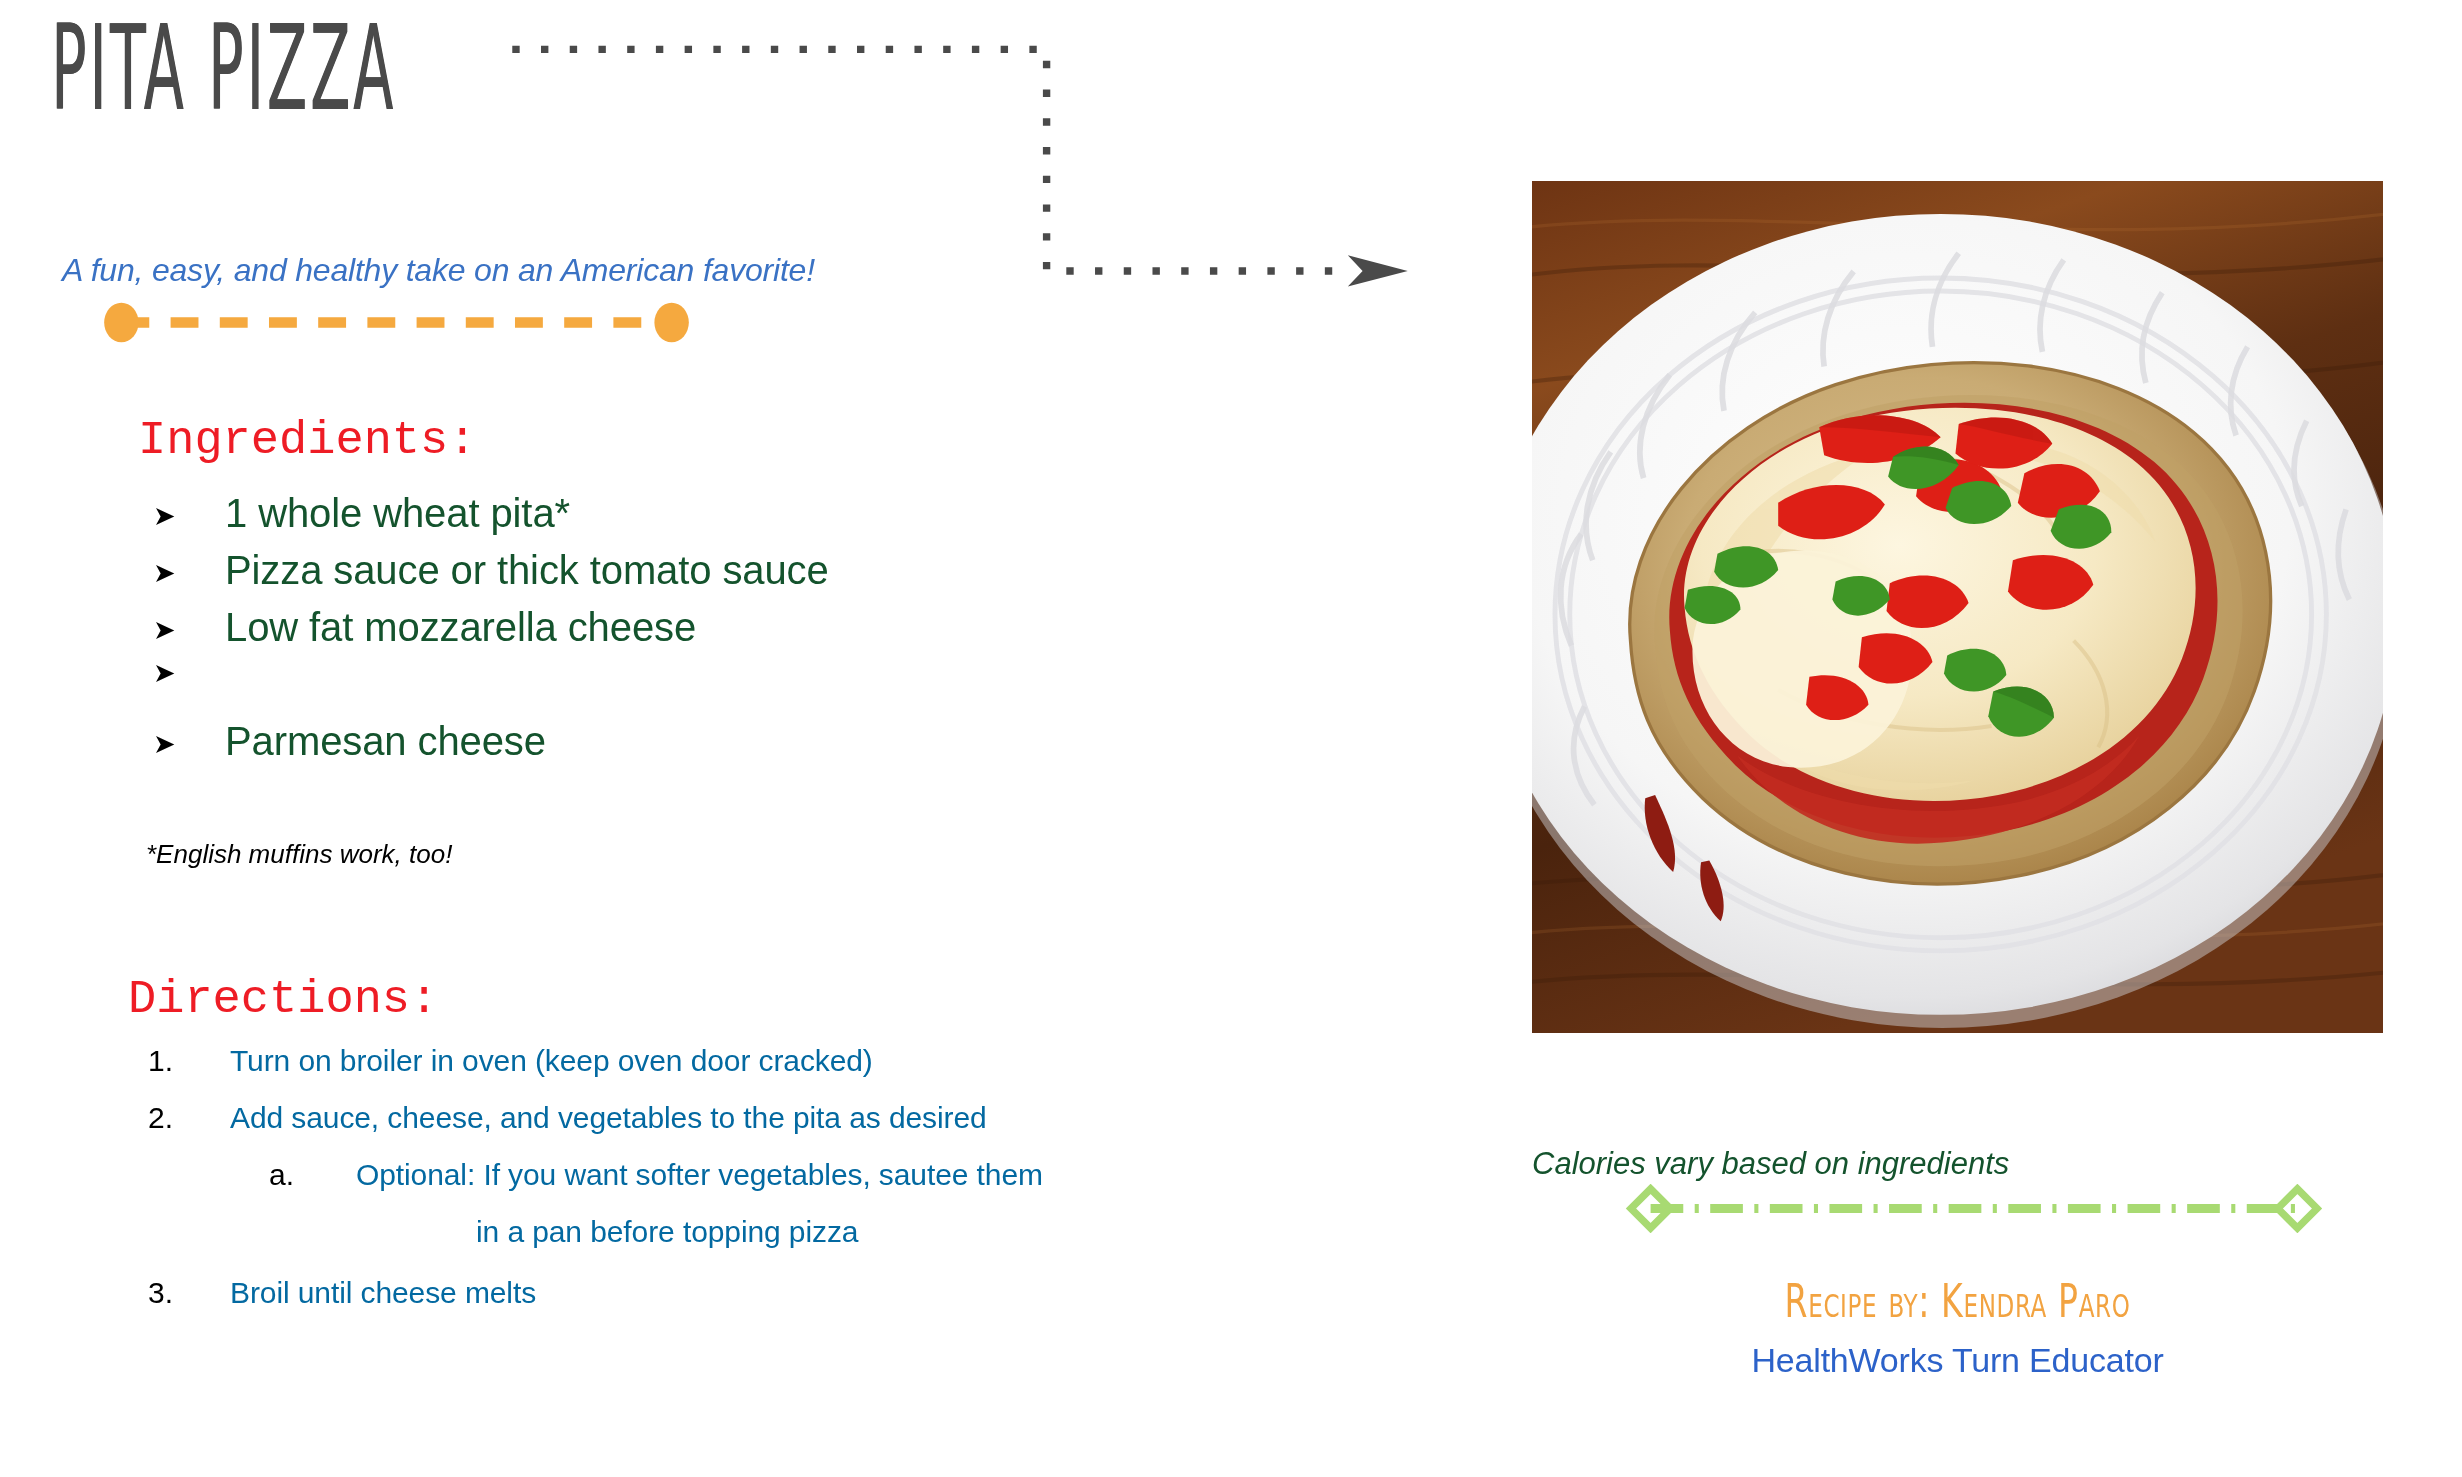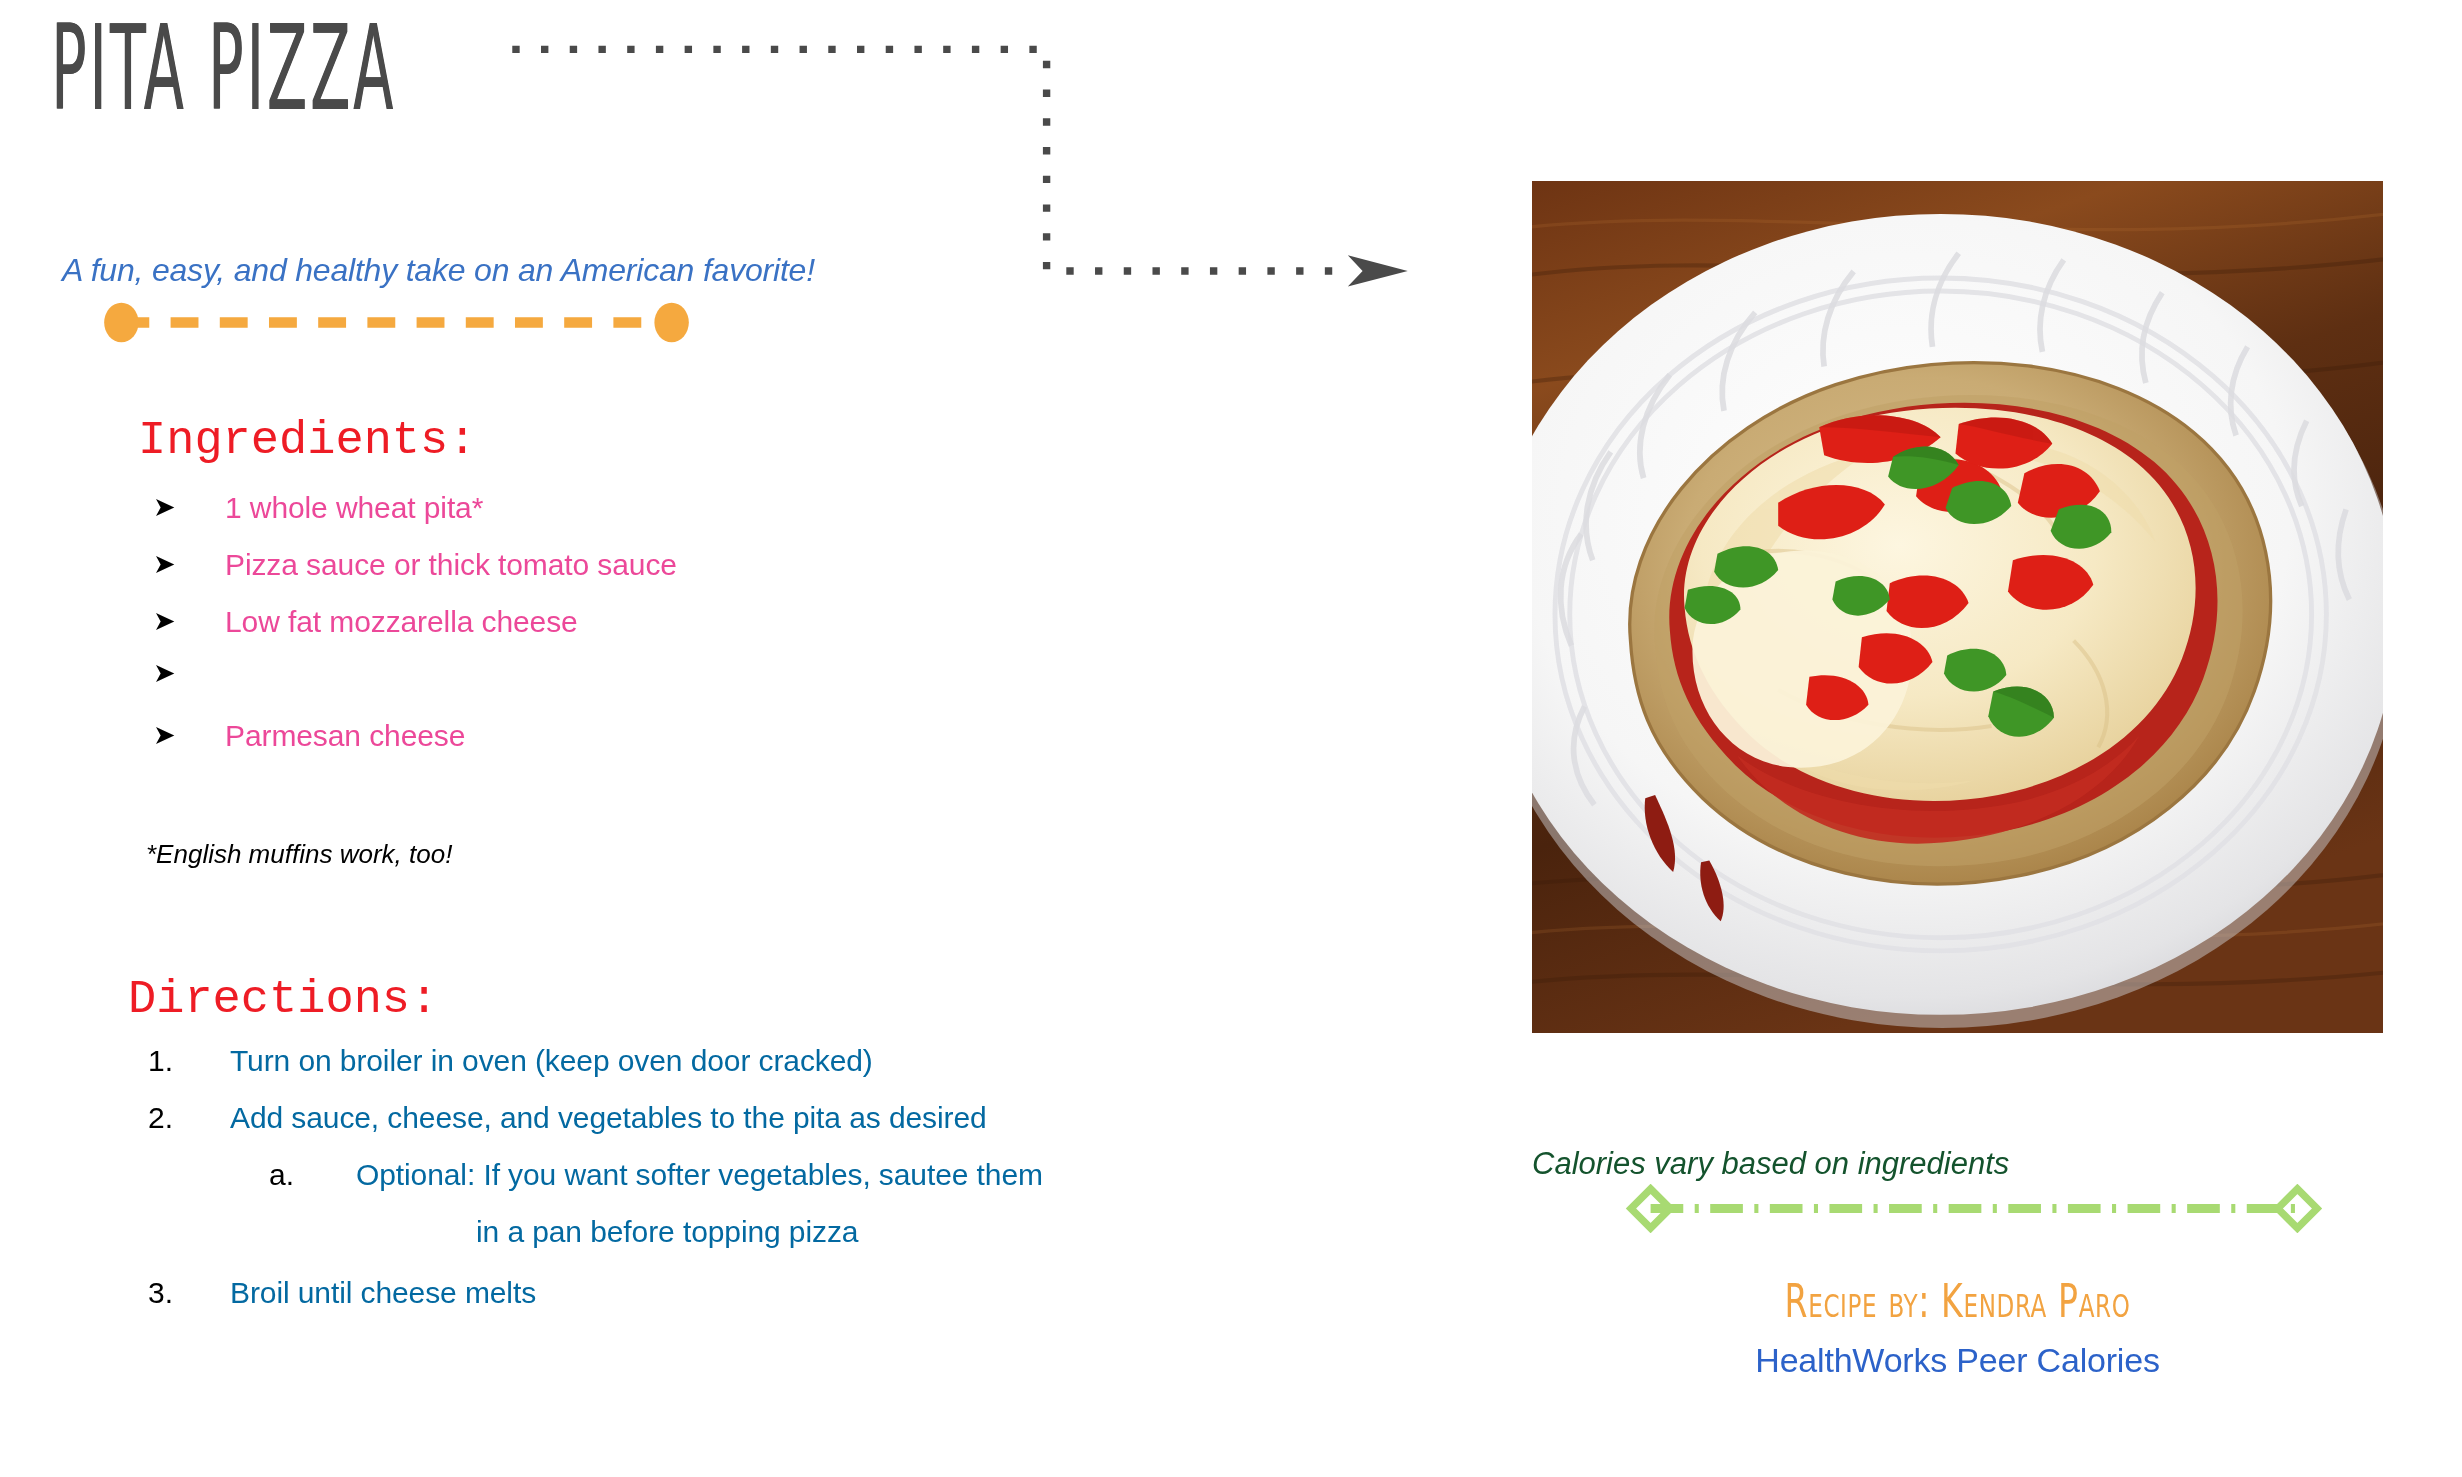--- a/index.html
+++ b/index.html
@@ -94,22 +94,22 @@
   .ingredient-bullet {
     width: 72px;
     flex: 0 0 72px;
     font-size: 27px;
     color: #000;
     line-height: 1;
     position: relative;
     top: -1.6px;
   }
   .ingredient-text {
-    font-size: 30px;
-    color: #ec4899;
+    font-size: 40px;
+    color: #14532d;
     white-space: nowrap;
     letter-spacing: -0.1px;
   }
 
   
   #ingredients-note {
     position: absolute;
     left: 146px;
     top: 839px;
     font-size: 26px;
@@ -437,14 +437,14 @@
 
 <div id="photo-caption">Calories vary based on ingredients</div>
 
 <svg id="green-divider" viewBox="0 0 860 60" xmlns="http://www.w3.org/2000/svg">
   <line x1="34" y1="30" x2="826" y2="30" stroke="#a8da72" stroke-width="11" stroke-dasharray="40 14 5 14" stroke-linecap="butt"></line>
   <path d="M34,6 L58,30 L34,54 L10,30 Z" fill="none" stroke="#a8da72" stroke-width="9"></path>
   <path d="M826,6 L850,30 L826,54 L802,30 Z" fill="none" stroke="#a8da72" stroke-width="9"></path>
 </svg>
 
 <div id="recipe-author">Recipe by: Kendra Paro</div>
-<div id="recipe-org">HealthWorks Peer Calories</div>
+<div id="recipe-org">HealthWorks Turn Educator</div>
 
 
 </body></html>

